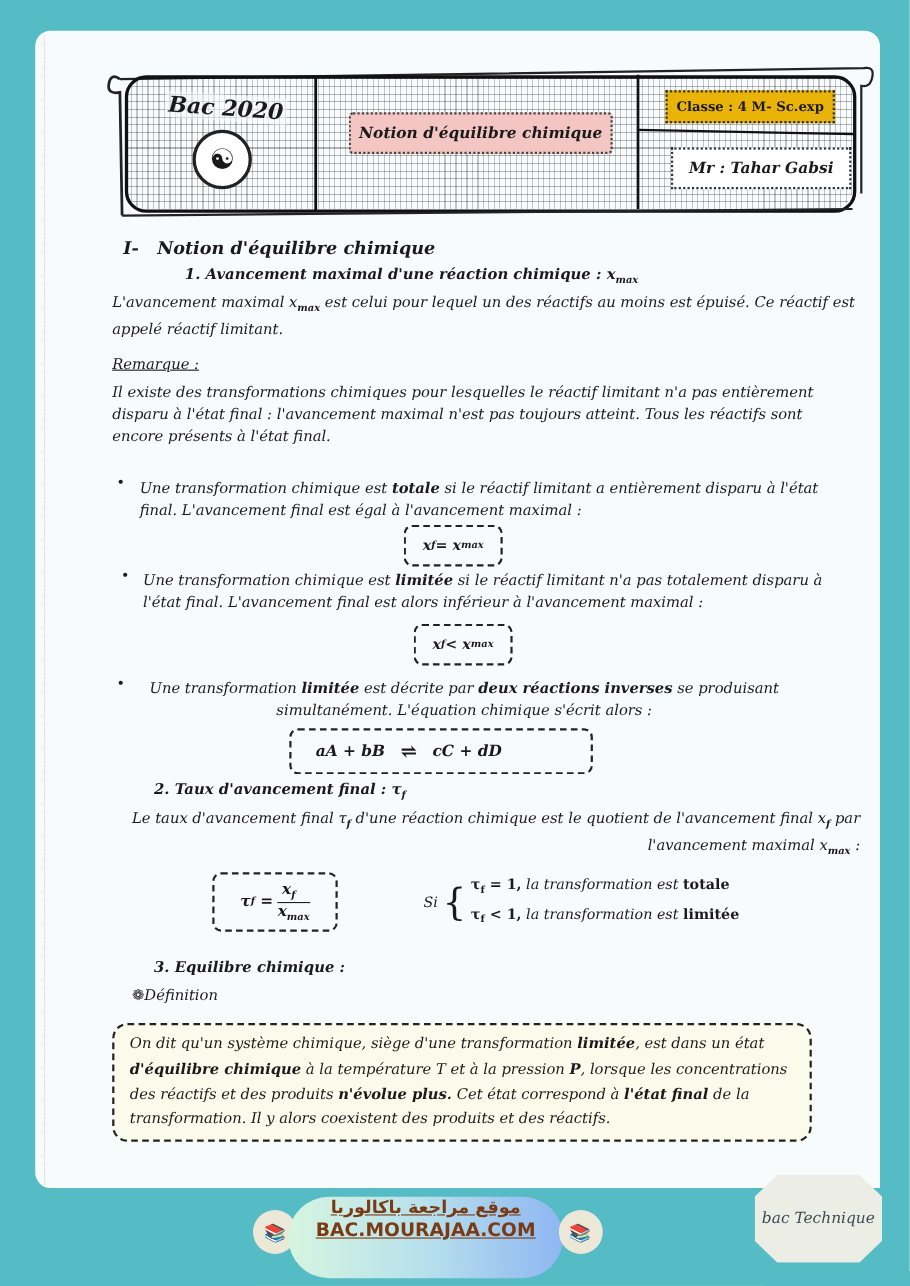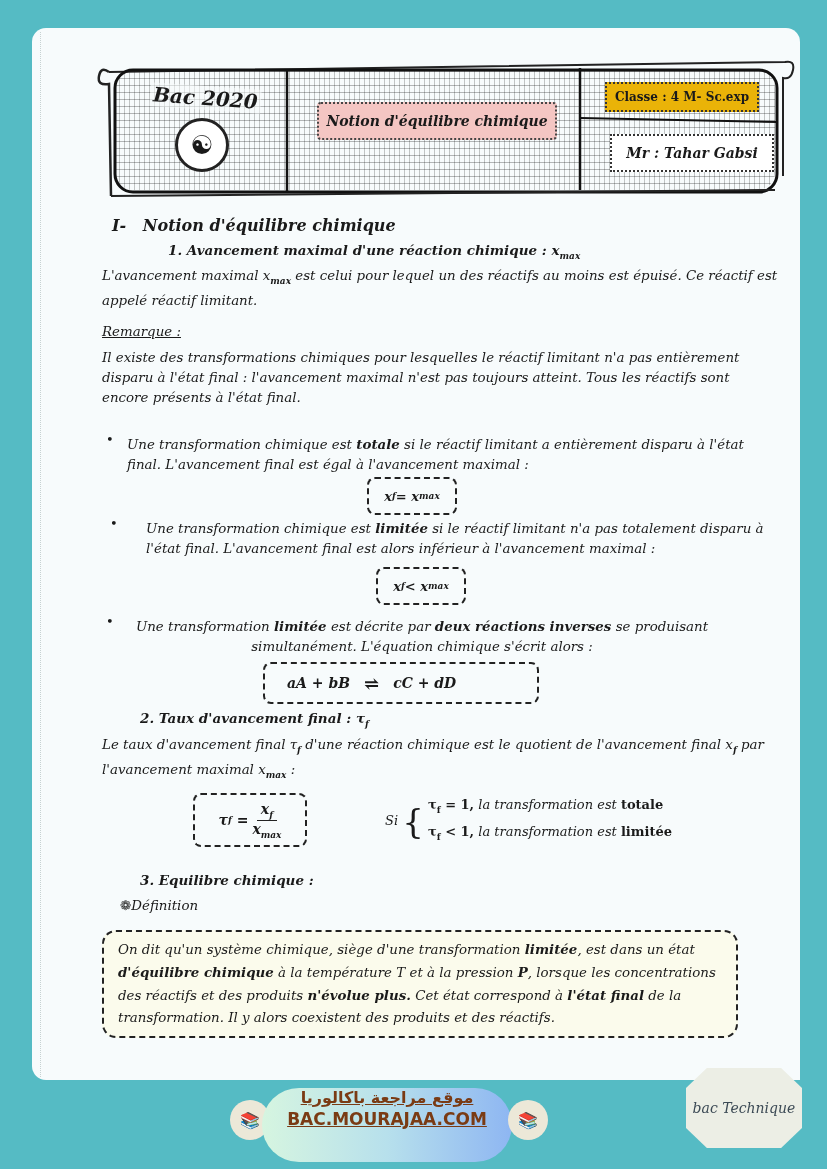--- a/index.html
+++ b/index.html
@@ -64,21 +64,21 @@
   .u { text-decoration: underline; }
   .b { font-weight: bold; }
   sub { font-size: 9px; font-weight: bold; }
   .dashbox {
     position: absolute; border: 2px dashed #222; border-radius: 8px;
     display: flex; align-items: center; justify-content: center;
     font-family: "DejaVu Serif", serif; font-weight: bold; font-style: italic; font-size: 13px;
     background: #f7fbfc;
   }
   .bullet { position: absolute; font-size: 13px; }
-  .frac { display: inline-flex; flex-direction: column; align-items: center; vertical-align: middle; margin-left: 4px; }
+  .frac { display: inline-flex; flex-direction: column; vertical-align: middle; margin-left: 4px; }
   .frac .num { border-bottom: 1.5px solid #222; padding: 0 4px; }
   .brace { font-size: 34px; font-weight: normal; line-height: 34px; vertical-align: middle; }
   .def-box {
     position: absolute; left: 102px; top: 930px; width: 636px; height: 108px;
     border: 2px dashed #222; border-radius: 14px; background: #fbfbec;
     padding: 6px 10px 0 14px; box-sizing: border-box;
     font-style: italic; font-size: 13.4px; line-height: 22px;
   }
   
   .footer-pill {
@@ -146,21 +146,21 @@
   <span>Une transformation chimique est </span><span class="b">totale</span><span>  si le réactif limitant a entièrement disparu à l'état final. L'avancement final est égal à l'avancement maximal :</span>
 </div>
 <div class="dashbox" style="left:367px; top:477px; width:86px; height:34px;">
   <span>x</span>
     <sub>f</sub>
     <span> = x</span>
     <sub>max</sub>
 </div>
 
 <div class="bullet" style="left:110px; top:516px;">•</div>
-<div class="abs para" style="left:130px; top:518px; width:652px;margin-left:16px;">
+<div class="abs para" style="left:130px; top:518px; width:652px;">
   <span>Une transformation chimique est </span><span class="b">limitée</span><span>  si le réactif limitant n'a pas totalement disparu à l'état final. L'avancement final est alors inférieur à l'avancement maximal :</span>
 </div>
 <div class="dashbox" style="left:376px; top:567px; width:86px; height:34px;">
   <span>x</span>
     <sub>f</sub>
     <span> &lt; x</span>
     <sub>max</sub>
 </div>
 
 <div class="bullet" style="left:106px; top:614px;">•</div>
@@ -169,21 +169,21 @@
 </div>
 <div class="dashbox" style="left:263px; top:662px; width:276px; height:42px; justify-content:flex-start; padding-left:22px; box-sizing:border-box; font-size:14px;">
   <span>aA +  bB</span>
   <span style="margin:0 14px; font-size:18px; font-style:normal;">⇌</span>
   <span>cC +  dD</span>
 </div>
 
 <div class="abs h2" style="left:140px; top:710px;">
   <span>2. Taux d'avancement final : τ</span><sub>f</sub>
 </div>
-<div class="abs para" style="left:102px; top:735px; width:680px;">
+<div class="abs para" style="left:102px; top:735px; width:680px;text-align:right;">
   <span>Le taux d'avancement final τ</span><sub>f</sub><span> d'une réaction chimique est le quotient de l'avancement final x</span><sub>f</sub><span> par l'avancement maximal x</span><sub>max</sub><span> :</span>
 </div>
 <div class="dashbox" style="left:193px; top:793px; width:110px; height:50px; font-size:14px;">
   <span>τ</span><sub>f</sub>&nbsp;=
   <span class="frac">
     <span class="num"><span>x</span><sub>f</sub></span>
     <span><span>x</span><sub>max</sub></span>
   </span>
 </div>
 <div class="abs" style="left:385px; top:794px; font-size:13px;">

